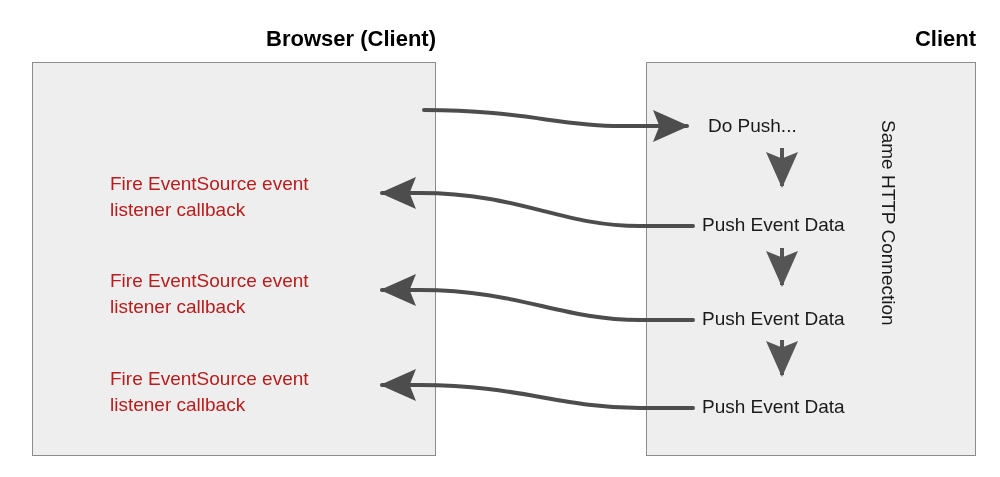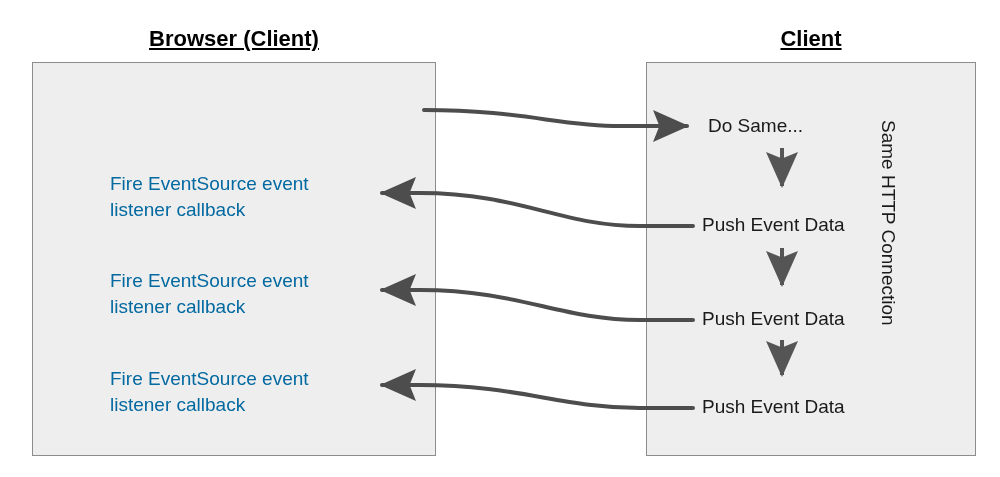--- a/index.html
+++ b/index.html
@@ -20,22 +20,21 @@
     width: 1000px;
     height: 477px;
   }
   .panel-title {
     position: absolute;
     font-family: "Liberation Sans", sans-serif;
     font-weight: bold;
     font-size: 22px;
     color: #000000;
     white-space: nowrap;
-    text-align: center;
-    text-decoration: underline;
+    text-align: right;
   }
   #browser-title {
     left: 32px;
     top: 26px;
     width: 404px;
   }
   #server-title {
     left: 646px;
     top: 26px;
     width: 330px;
@@ -67,21 +66,21 @@
     letter-spacing: 0.4px;
   }
   #client-code {
     left: 52px;
     top: 103px;
   }
   .client-msg {
     position: absolute;
     font-family: "Liberation Sans", sans-serif;
     font-size: 19px;
-    color: #0369a1;
+    color: #b91c1c;
     line-height: 26px;
     white-space: pre-line;
   }
   #client-msg-1 { left: 110px; top: 171px; }
   #client-msg-2 { left: 110px; top: 268px; }
   #client-msg-3 { left: 110px; top: 366px; }
   .server-msg {
     position: absolute;
     font-family: "Liberation Sans", sans-serif;
     font-size: 19px;
@@ -126,21 +125,21 @@
 
   <div class="client-msg" id="client-msg-1">Fire EventSource event
 listener callback</div>
 
   <div class="client-msg" id="client-msg-2">Fire EventSource event
 listener callback</div>
 
   <div class="client-msg" id="client-msg-3">Fire EventSource event
 listener callback</div>
 
-  <div class="server-msg" id="server-msg-0">Do Same...</div>
+  <div class="server-msg" id="server-msg-0">Do Push...</div>
 
   <div class="server-msg" id="server-msg-1">Push Event Data</div>
 
   <div class="server-msg" id="server-msg-2">Push Event Data</div>
 
   <div class="server-msg" id="server-msg-3">Push Event Data</div>
 
   <div id="connection-label">Same HTTP Connection</div>
 
   <svg class="overlay" viewBox="0 0 1000 477">

